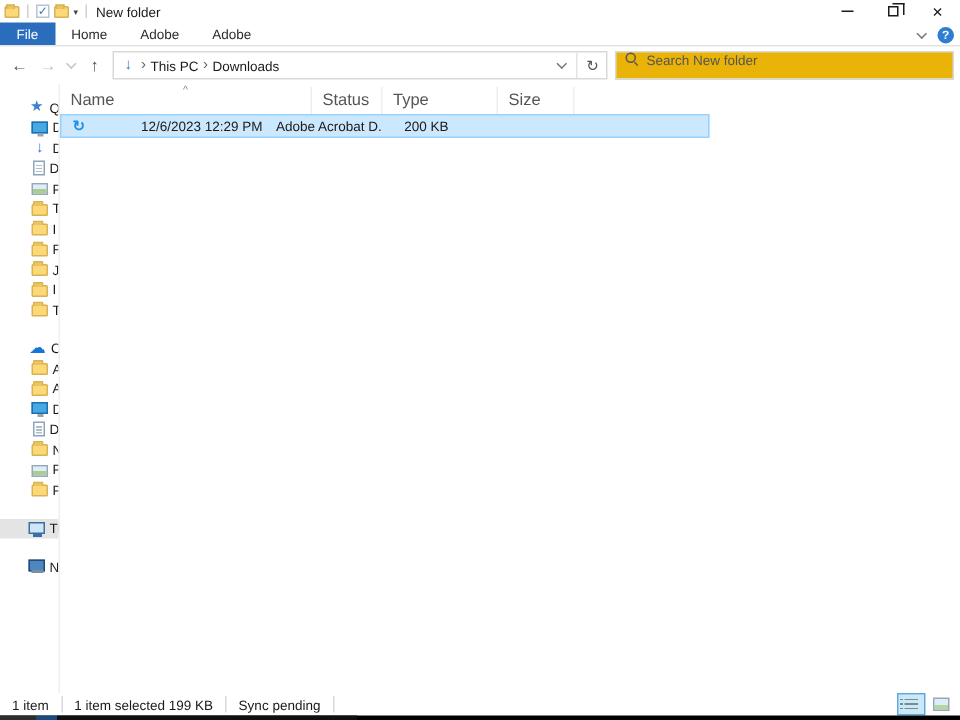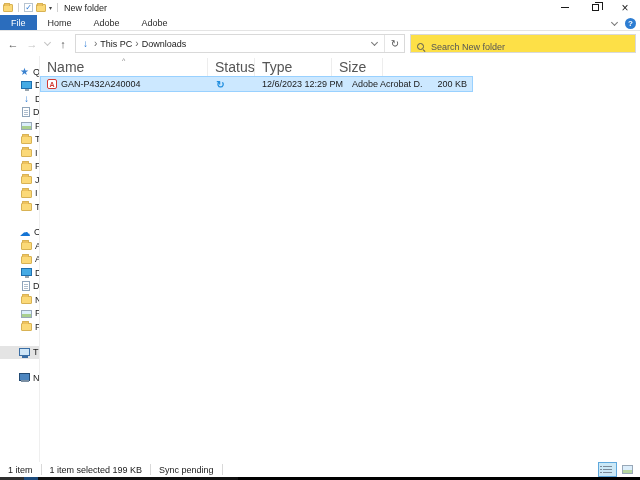--- a/index.html
+++ b/index.html
@@ -34,39 +34,39 @@
   .nav-btn.disabled { color:#c3c3c3; }
   .nav-caret { width:5px; height:5px; border-right:1px solid #c3c3c3; border-bottom:1px solid #c3c3c3; transform:rotate(45deg); margin:-2px 1px 0 1px; }
   .addressbox { display:flex; align-items:center; height:19px; border:1px solid #d9d9d9; background:#fff; width:330px; padding-left:4px; }
   .crumbs { display:flex; align-items:center; gap:3px; flex:1; overflow:hidden; white-space:nowrap; }
   .crumb-sep { color:#666; font-size:10px; line-height:8px; }
   .crumb { color:#1a1a1a; }
   .addr-right { display:flex; align-items:center; height:100%; }
   .addr-divider { width:1px; height:100%; background:#e4e4e4; margin:0 1px; }
   .addr-btn { width:18px; height:100%; display:flex; align-items:center; justify-content:center; color:#666; }
   .refresh-glyph { font-size:10px; color:#555; }
-  .searchbox { display:flex; align-items:flex-end; height:19px; border:1px solid #d9d9d9; background:#fde047; flex:1; padding-left:6px; gap:5px; }
+  .searchbox { display:flex; align-items:flex-start; height:19px; border:1px solid #d9d9d9; background:#eab308; flex:1; padding-left:6px; gap:5px; }
   .searchbox input { border:none; outline:none; font-family:"Liberation Sans",sans-serif; font-size:9px; color:#333; width:100%; background:transparent; }
   .searchbox input::placeholder { color:#555; opacity:1; }
   .mag { position:relative; width:9px; height:9px; flex:none; }
   .mag::before { content:""; position:absolute; left:0; top:0; width:5px; height:5px; border:1px solid #555; border-radius:50%; }
   .mag::after { content:""; position:absolute; left:6px; top:6px; width:3px; height:1px; background:#555; transform:rotate(45deg); transform-origin:left center; }
 
   
   .main { position:absolute; top:56px; left:0; right:0; bottom:18px; display:flex; overflow:hidden; }
   .sidebar { width:40px; flex:none; overflow:hidden; border-right:1px solid #efefef; padding-top:9px; }
   .side-item { height:13.5px; display:flex; align-items:center; gap:3px; padding-left:19px; white-space:nowrap; overflow:hidden; }
   .side-item.child { padding-left:21px; }
   .side-item.selected { background:#e4e4e4; }
   .side-item .lbl { font-size:9px; color:#1a1a1a; }
   .side-gap { height:12px; }
 
   .filearea { flex:1; position:relative; padding-top:2px; }
   .cols-header { display:flex; height:18px; align-items:center; color:#555; position:relative; }
-  .col-h { height:100%; display:flex; align-items:center; padding-left:7px; border-right:1px solid #ededed; font-size:14px; }
+  .col-h { height:100%; display:flex; align-items:center; padding-left:7px; border-right:1px solid #ededed; font-size:11px; }
   .sort-caret { position:absolute; left:82px; top:-1px; font-size:7px; color:#888; }
   .file-row { display:flex; height:16px; align-items:center; }
   .file-row.selected { background:var(--sel-bg); outline:1px solid var(--sel-border); outline-offset:-1px; }
   .cell { height:100%; display:flex; align-items:center; padding-left:7px; overflow:hidden; white-space:nowrap; }
   .cell.size { justify-content:flex-end; padding-right:6px; padding-left:0; }
   .cell .fname { margin-left:4px; }
 
   
   .statusbar { position:absolute; left:0; right:0; bottom:3px; height:15px; display:flex; align-items:center; background:#fff; font-size:9px; color:#1a1a1a; }
   .status-seg { padding:0 8px; white-space:nowrap; }
@@ -277,24 +277,20 @@
     <div class="filearea">
       <div class="cols-header" id="cols-header">
         <span class="sort-caret">^</span>
       <div class="col-h" style="width: 168px;">Name</div>
           <div class="col-h" style="width: 47px;">Status</div>
           <div class="col-h" style="width: 77px; text-align: center;">Type</div>
           <div class="col-h" style="width: 51px;">Size</div>
         </div>
       <div id="rows">
           <div class="file-row selected" style="width: 433px;">
-            <div class="cell" style="width: 168px;">
-              <span class="ic ic-pdf"></span>
-              <span class="fname">GAN-P432A240004</span>
-            </div>
             <div class="cell" style="width: 47px;">
               <span class="ic ic-sync"></span>
             </div>
             <div class="cell" style="width: 90px;">12/6/2023 12:29 PM</div>
             <div class="cell" style="width: 77px;">Adobe Acrobat D...</div>
             <div class="cell size" style="width: 51px; text-align: right;">200 KB</div>
           </div>
         </div>
     </div>
   </div>

